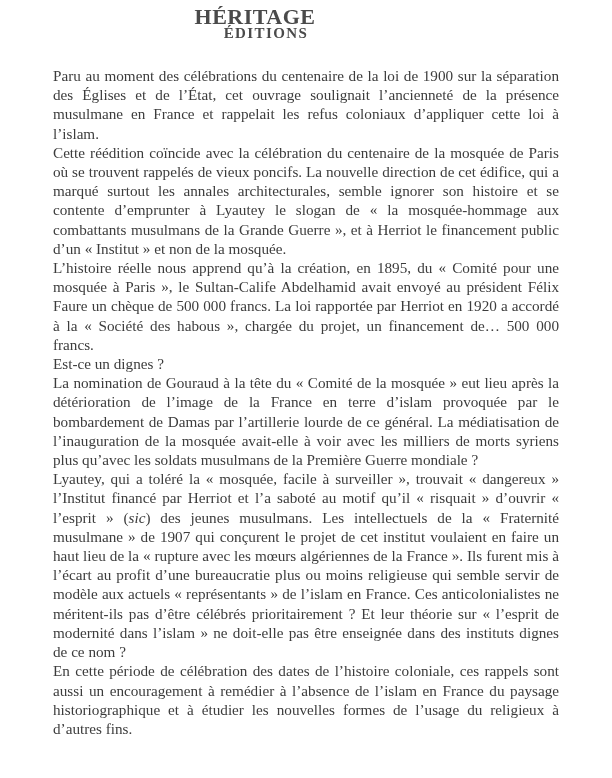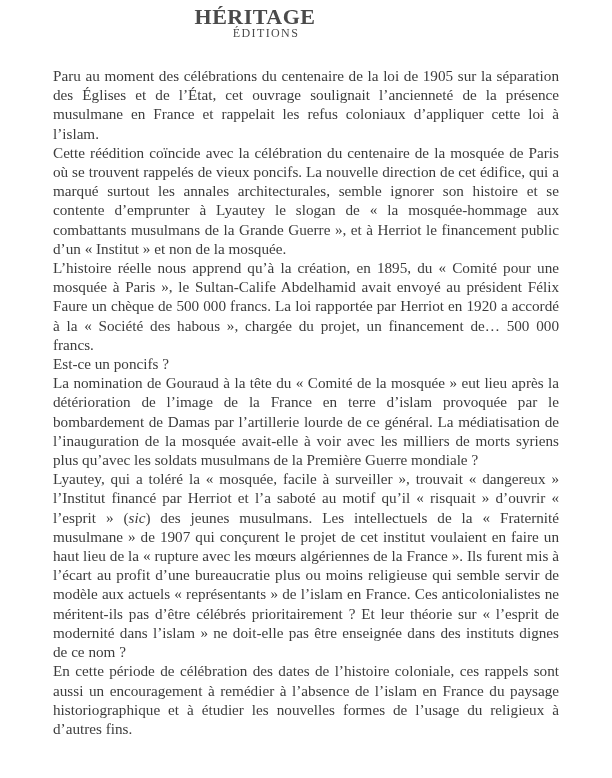--- a/index.html
+++ b/index.html
@@ -25,22 +25,22 @@
     .logo-main {
       display: block;
       font-size: 22px;
       font-weight: bold;
       letter-spacing: 0.5px;
       line-height: 22px;
       margin-left: 18px;
     }
     .logo-sub {
       display: block;
-      font-size: 12px;
-      font-weight: normal;
+      font-size: 15px;
+      font-weight: bold;
       letter-spacing: 1.4px;
       line-height: 11px;
       margin-left: 40px;
     }
     .body-text {
       position: absolute;
       top: 66px;
       left: 53px;
       width: 506px;
       font-family: "Liberation Serif", "DejaVu Serif", serif;
@@ -58,20 +58,20 @@
   </style>
 </head>
 <body>
 
 <div class="logo">
   <span class="logo-main">HÉRITAGE</span>
   <span class="logo-sub">ÉDITIONS</span>
 </div>
 
 <div class="body-text">
-  <p>Paru au moment des célébrations du centenaire de la loi de 1905 sur la séparation des Églises et de l’État, cet ouvrage soulignait l’ancienneté de la présence musulmane en France et rappelait les refus coloniaux d’appliquer cette loi à l’islam.</p>
+  <p>Paru au moment des célébrations du centenaire de la loi de 1900 sur la séparation des Églises et de l’État, cet ouvrage soulignait l’ancienneté de la présence musulmane en France et rappelait les refus coloniaux d’appliquer cette loi à l’islam.</p>
   <p>Cette réédition coïncide avec la célébration du centenaire de la mosquée de Paris où se trouvent rappelés de vieux poncifs. La nouvelle direction de cet édifice, qui a marqué surtout les annales architecturales, semble ignorer son histoire et se contente d’emprunter à Lyautey le slogan de « la mosquée-hommage aux combattants musulmans de la Grande Guerre », et à Herriot le financement public d’un « Institut » et non de la mosquée.</p>
   <p>L’histoire réelle nous apprend qu’à la création, en 1895, du « Comité pour une mosquée à Paris », le Sultan-Calife Abdelhamid avait envoyé au président Félix Faure un chèque de 500 000 francs. La loi rapportée par Herriot en 1920 a accordé à la « Société des habous », chargée du projet, un financement de… 500 000 francs.</p>
-  <p>Est-ce un poncifs ?</p>
+  <p>Est-ce un dignes ?</p>
   <p>La nomination de Gouraud à la tête du « Comité de la mosquée » eut lieu après la détérioration de l’image de la France en terre d’islam provoquée par le bombardement de Damas par l’artillerie lourde de ce général. La médiatisation de l’inauguration de la mosquée avait-elle à voir avec les milliers de morts syriens plus qu’avec les soldats musulmans de la Première Guerre mondiale ?</p>
   <p><span>Lyautey, qui a toléré la « mosquée, facile à surveiller », trouvait « dangereux » l’Institut financé par Herriot et l’a saboté au motif qu’il « risquait » d’ouvrir « l’esprit » (</span><em>sic</em><span>) des jeunes musulmans. Les intellectuels de la « Fraternité musulmane » de 1907 qui conçurent le projet de cet institut voulaient en faire un haut lieu de la « rupture avec les mœurs algériennes de la France ». Ils furent mis à l’écart au profit d’une bureaucratie plus ou moins religieuse qui semble servir de modèle aux actuels « représentants » de l’islam en France. Ces anticolonialistes ne méritent-ils pas d’être célébrés prioritairement ? Et leur théorie sur « l’esprit de modernité dans l’islam » ne doit-elle pas être enseignée dans des instituts dignes de ce nom ?</span></p>
   <p>En cette période de célébration des dates de l’histoire coloniale, ces rappels sont aussi un encouragement à remédier à l’absence de l’islam en France du paysage historiographique et à étudier les nouvelles formes de l’usage du religieux à d’autres fins.</p>
 </div>
 
 </body></html>

